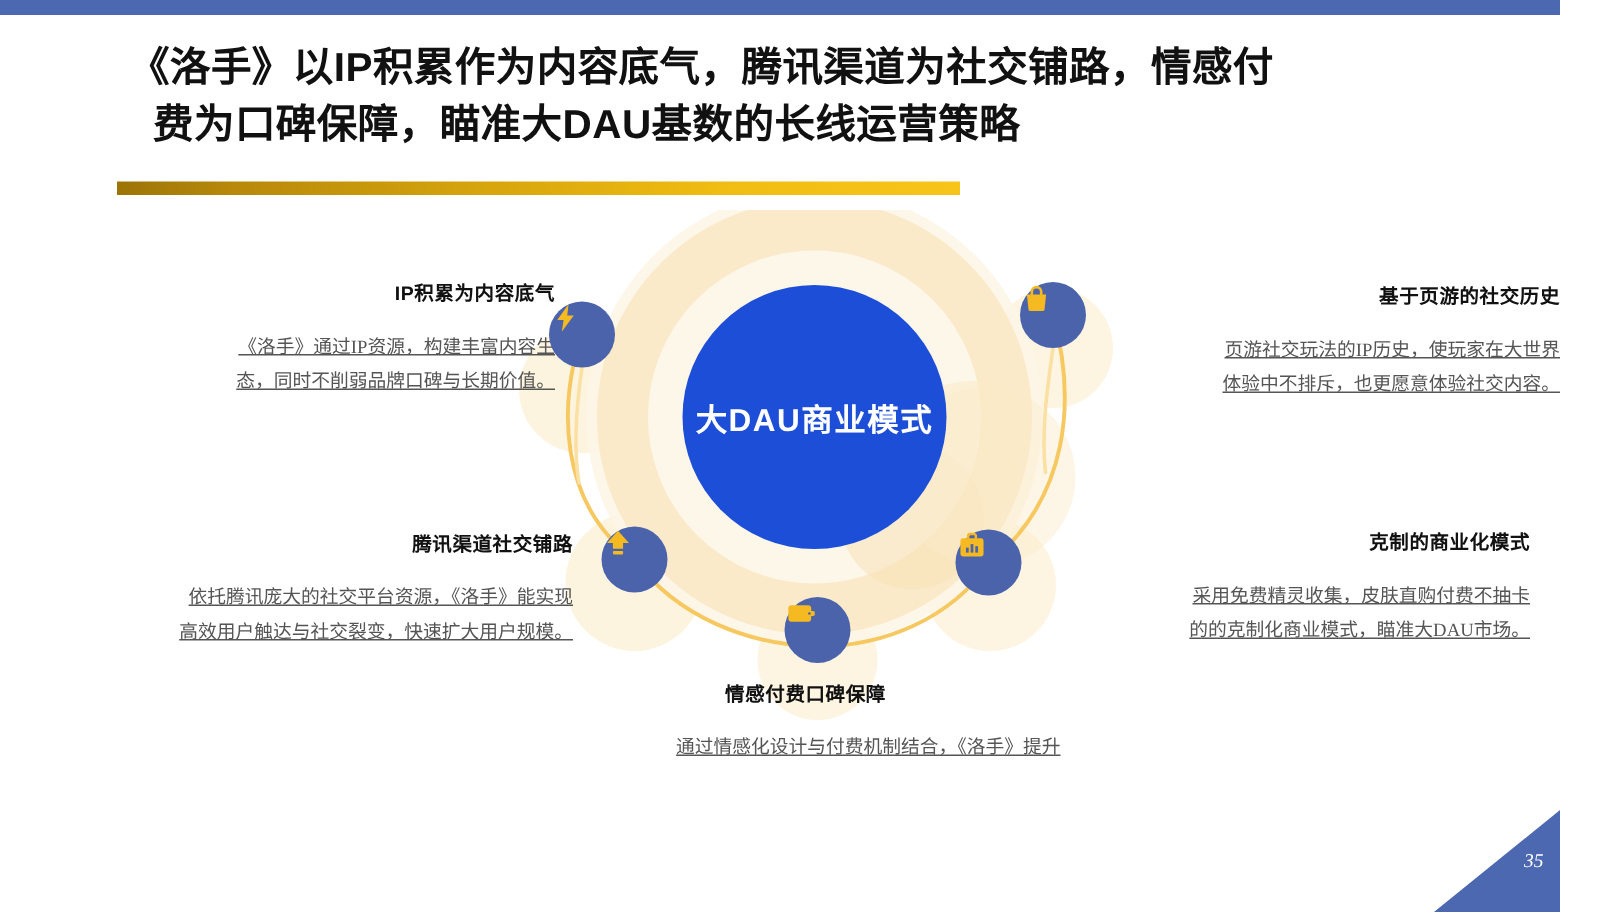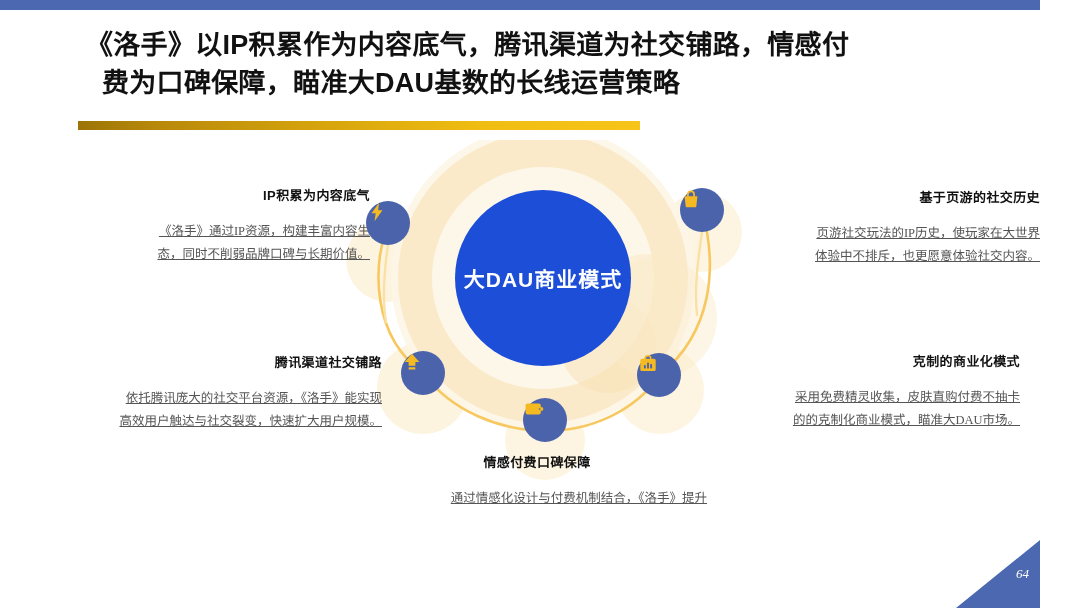--- a/index.html
+++ b/index.html
@@ -302,16 +302,16 @@
       <h3>情感付费口碑保障</h3>
       <p>
         <span>通过情感化设计与付费机制结合，《洛手》提升</span><br>
       </p>
     </div>
 
   </div>
 
   <div class="corner">
     <div class="corner-tri"></div>
-    <span class="page-num">64</span>
+    <span class="page-num">35</span>
   </div>
 
 </div>
 
 </body></html>

